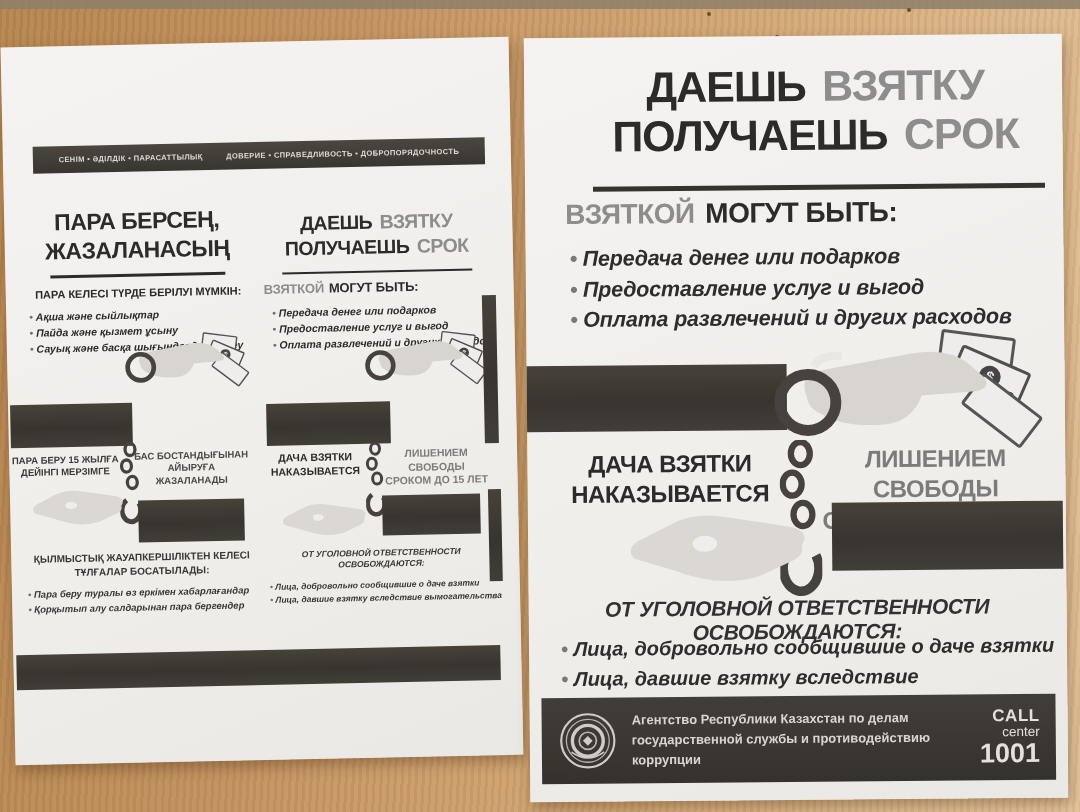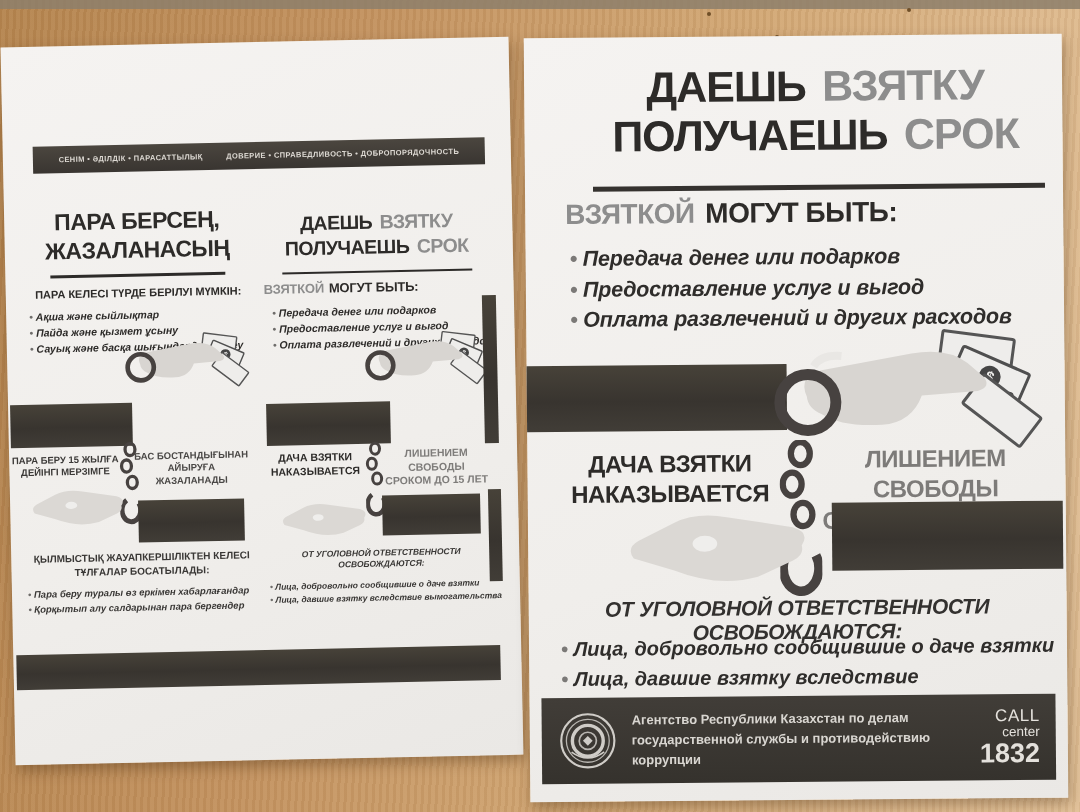--- a/index.html
+++ b/index.html
@@ -62,21 +62,21 @@
   .rp-cap-left{left:25px;top:412px;width:235px;font-size:24px;color:#2d2b29;}
   .rp-cap-right{left:288px;top:409px;width:240px;font-size:24px;color:#7d7b79;}
   .rp-release-heading{position:absolute;left:10px;top:560px;width:517px;text-align:center;
     font-size:21px;font-style:italic;font-weight:700;letter-spacing:-0.3px;color:#33312f;}
   .rp-release-bullets{position:absolute;left:28px;top:596px;width:500px;font-size:20px;line-height:1.5;}
   .rp-footer{position:absolute;left:12px;top:660px;width:514px;height:86px;background:linear-gradient(180deg,#413d38,#35322d);
     display:flex;align-items:center;gap:14px;padding:0 16px;box-sizing:border-box;}
   .emblem{width:60px;height:60px;flex:none;}
   .agency{flex:1;color:#d9d6d1;font-size:13px;font-weight:700;line-height:1.55;}
   .callblock{text-align:right;color:#e4e1dc;line-height:1.05;}
-  .call-l1{font-size:17px;font-weight:400;letter-spacing:0.5px;}
+  .call-l1{font-size:17px;font-weight:700;letter-spacing:0.5px;}
   .call-l2{font-size:13.5px;}
   .call-num{font-size:27px;font-weight:800;}
 </style>
 </head>
 <body>
 
 <div class="scene">
   <div class="wood"></div>
   <div class="wood-topstrip"></div>
   <div class="pinholes"></div>
@@ -292,17 +292,17 @@
         <rect x="31" y="31" width="8" height="8" transform="rotate(45 35 35)" fill="#cfccc7"></rect>
         <path d="M16,48 q19,14 38,0" fill="none" stroke="#cfccc7" stroke-width="2"></path>
       </svg>
       <div class="agency">
         <div>Агентство Республики Казахстан по делам</div>
         <div>государственной службы и противодействию коррупции</div>
       </div>
       <div class="callblock">
         <div class="call-l1">CALL</div>
         <div class="call-l2">center</div>
-        <div class="call-num">1832</div>
+        <div class="call-num">1001</div>
       </div>
     </div>
   </section>
 </div>
 
 </body></html>

